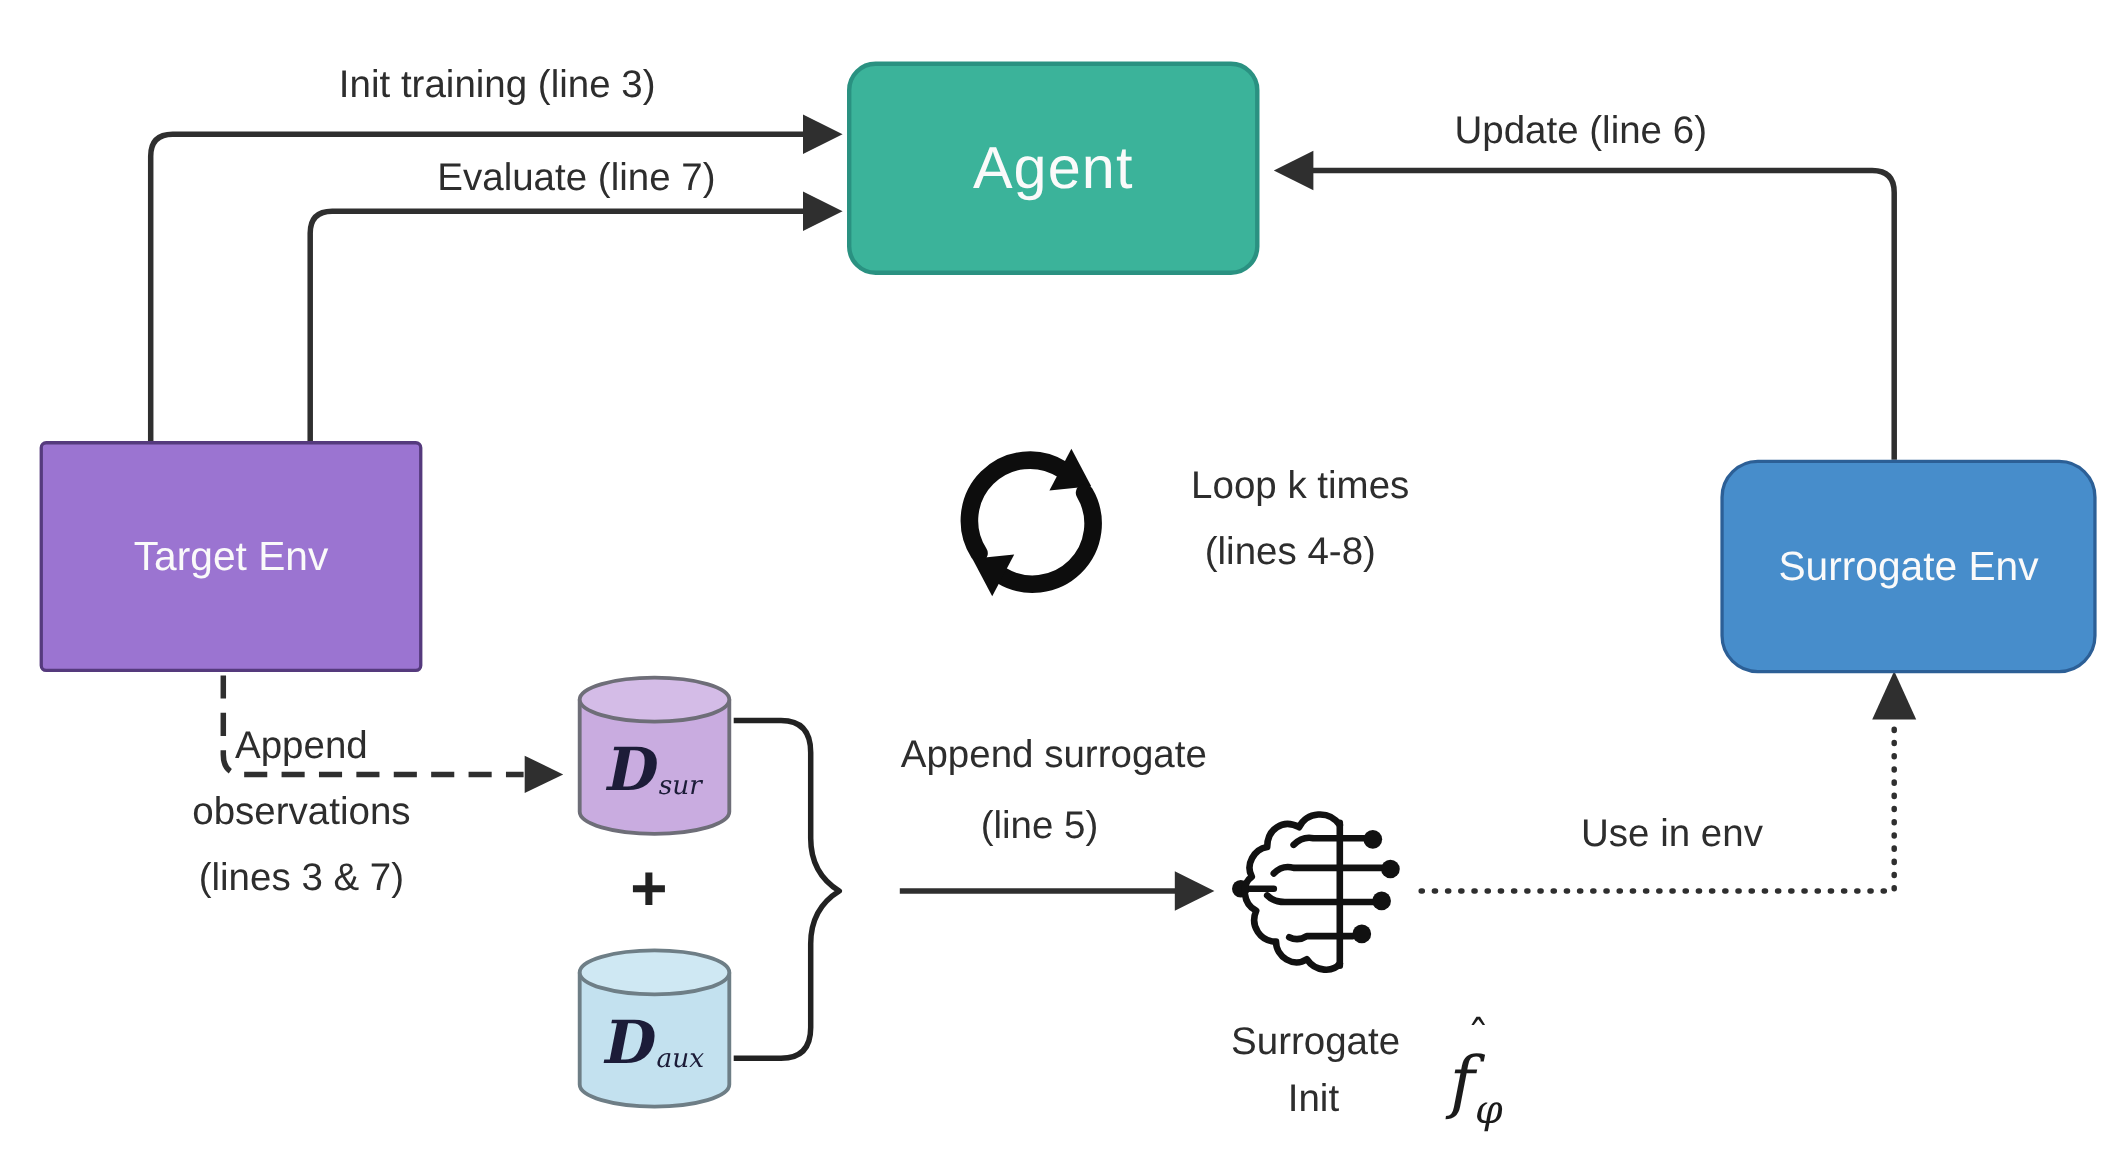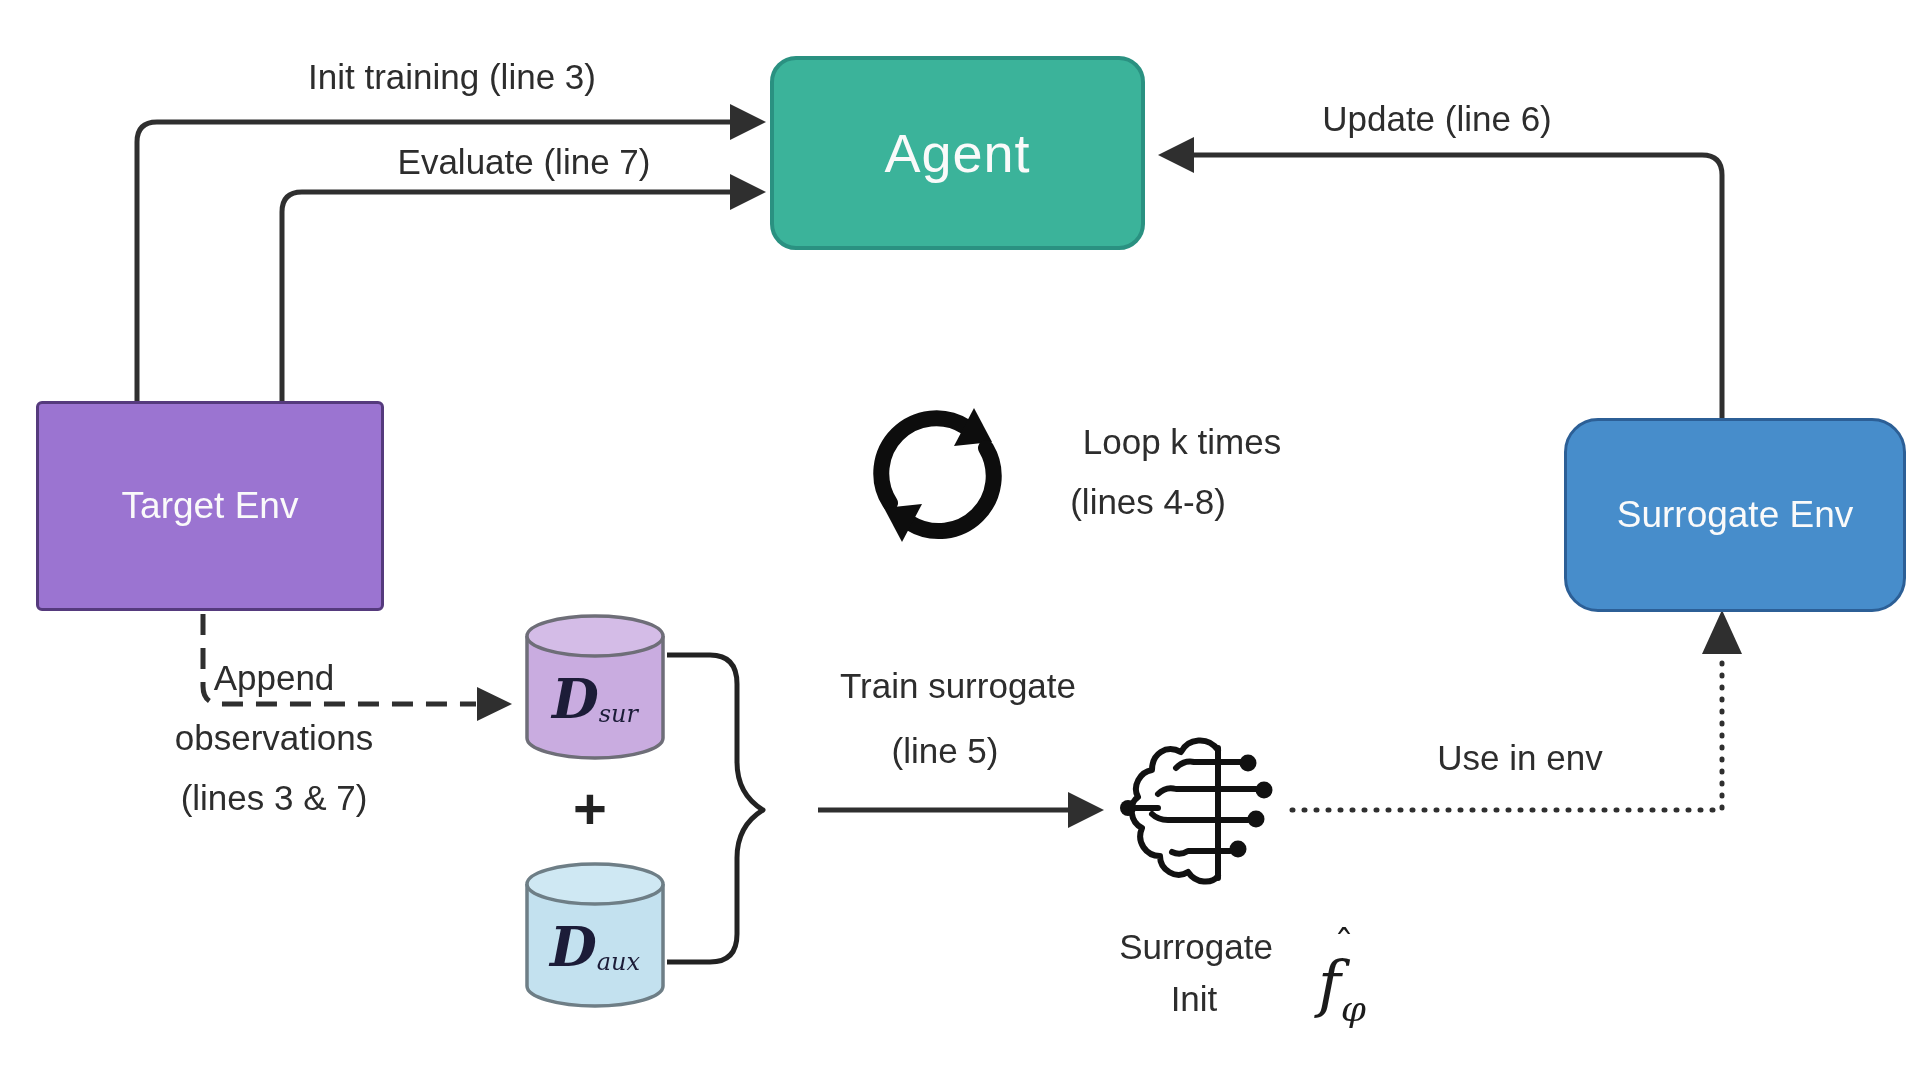--- a/index.html
+++ b/index.html
@@ -142,27 +142,27 @@
     <div class="cyl-label">
       <span class="scriptD">D</span><sub>aux</sub>
     </div>
   </div>
 
   <div class="label" style="left:452px;top:77px;">Init training (line 3)</div>
   <div class="label" style="left:524px;top:162px;">Evaluate (line 7)</div>
   <div class="label" style="left:1437px;top:119px;">Update (line 6)</div>
 
   <div class="label" style="left:1182px;top:442px;">Loop k times</div>
-  <div class="label" style="left:1148px;top:502px;">(lines 4-8)</div>
+  <div class="label" style="left:1173px;top:502px;">(lines 4-8)</div>
 
   <div class="label" style="left:274px;top:678px;">Append</div>
   <div class="label" style="left:274px;top:738px;">observations</div>
   <div class="label" style="left:274px;top:798px;">(lines 3 &amp; 7)</div>
 
-  <div class="label" style="left:958px;top:686px;">Train surrogate</div>
+  <div class="label" style="left:958px;top:686px;">Append surrogate</div>
   <div class="label" style="left:945px;top:751px;">(line 5)</div>
 
   <div class="label" style="left:1520px;top:758px;">Use in env</div>
 
   <div class="label" style="left:1196px;top:947px;">Surrogate</div>
   <div class="label" style="left:1194px;top:999px;">Init</div>
 
   <div class="label" style="left:1342px;top:988px;">
     <span class="fhat-wrap"><span class="hat">ˆ</span><span class="fletter">f</span><sub class="phi">φ</sub></span>
   </div>

